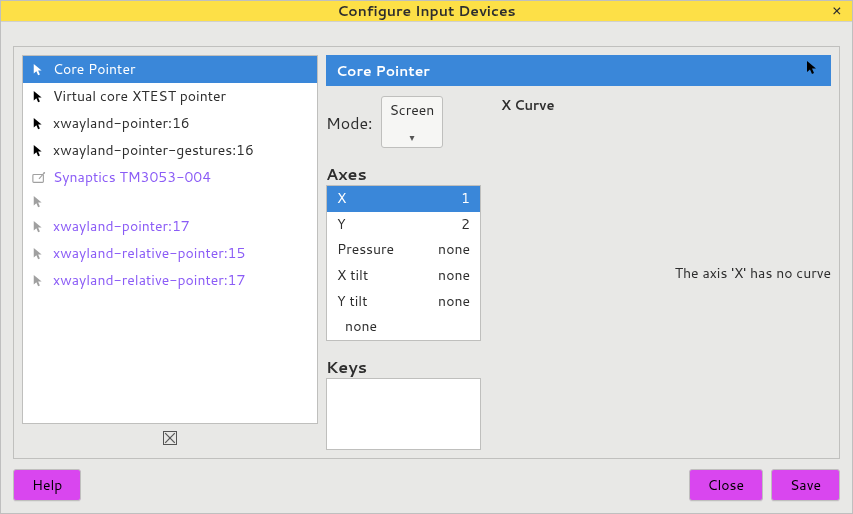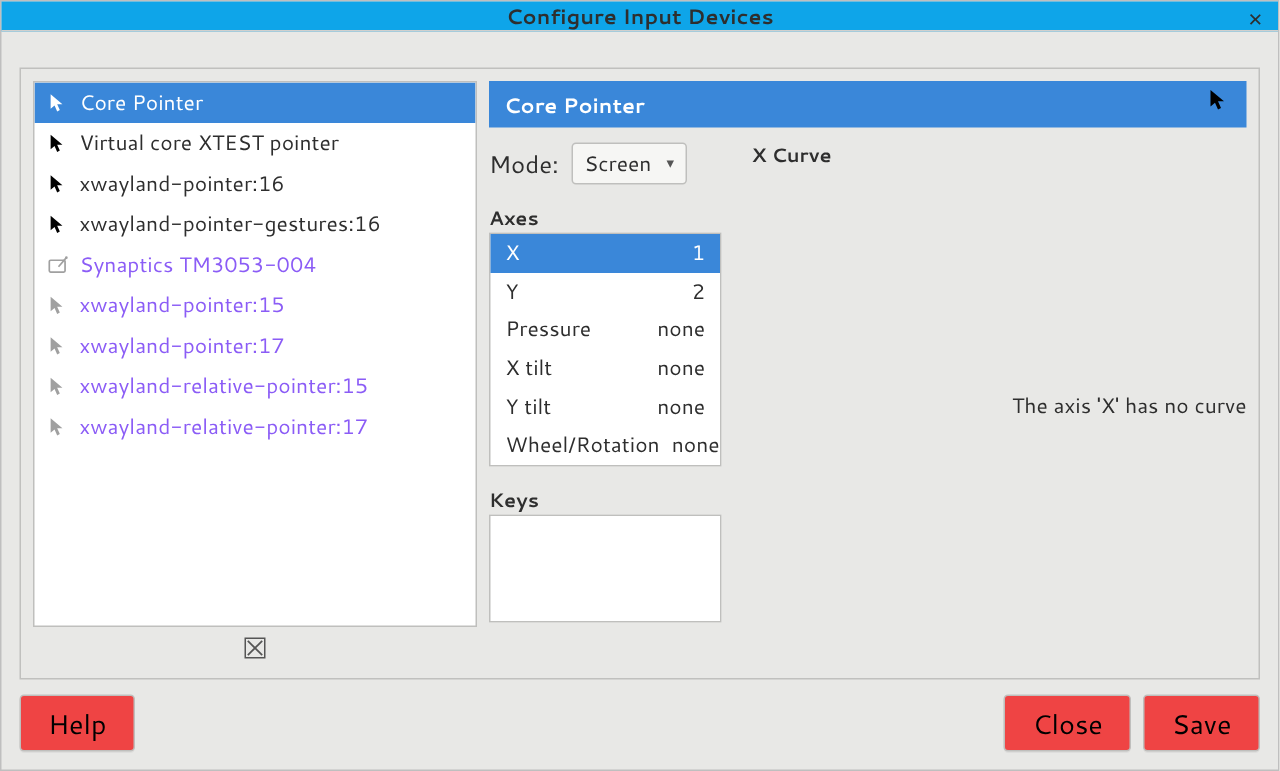--- a/index.html
+++ b/index.html
@@ -1,20 +1,20 @@
 <!DOCTYPE html>
 <html><head>
   <meta charset="utf-8">
   <style>
     * { box-sizing: border-box; margin: 0; padding: 0; }
     body { font-family: "Cantarell", "Segoe UI", sans-serif; font-size: 14px; color: #2e2e2e; background: #e8e8e6; width: 853px; height: 514px; overflow: hidden; }
     
     .window { width: 853px; height: 514px; display: flex; flex-direction: column; border: 1px solid #bfbfbf; background: #e8e8e6; }
     
-    .titlebar { height: 20px; display: flex; align-items: flex-start; justify-content: center; position: relative; background: #0ea5e9; border-bottom: 1px solid #d0d0ce; }
+    .titlebar { height: 32px; display: flex; align-items: flex-end; justify-content: center; position: relative; background: #fde047; border-bottom: 1px solid #d0d0ce; }
     .titlebar-title { font-weight: bold; font-size: 14px; }
     .titlebar-close { position: absolute; right: 10px; font-size: 16px; cursor: pointer; }
     
     .content { flex: 1; display: flex; flex-direction: column; padding: 12px; gap: 10px; }
     
     .main-area { flex: 1; display: flex; gap: 8px; border: 1px solid #c0c0be; padding: 8px; background: #e8e8e6; margin-top: 12px; }
     
     .left-panel { width: 296px; display: flex; flex-direction: column; }
     .device-list { flex: 1; border: 1px solid #bfbfbd; background: #fff; overflow-y: auto; }
     .device-item { display: flex; align-items: center; gap: 6px; padding: 3px 8px; cursor: pointer; line-height: 1.5; }
@@ -28,41 +28,41 @@
     
     .right-panel { flex: 1; display: flex; flex-direction: column; }
     .device-header { background: #3a87d9; color: #fff; font-weight: bold; padding: 5px 10px; display: flex; align-items: center; justify-content: space-between; }
     .device-header-icon svg { width: 16px; height: 16px; }
     
     .right-body { flex: 1; display: flex; gap: 20px; padding-top: 10px; }
     .right-col-left { width: 155px; display: flex; flex-direction: column; gap: 10px; }
     
     .mode-row { display: flex; align-items: center; gap: 8px; }
     .mode-label { font-size: 16px; }
-    .mode-combo { border: 1px solid #bfbfbd; background: #f6f6f4; padding: 3px 8px; border-radius: 3px; display: inline-flex; align-items: center; gap: 10px; cursor: pointer; }
+    .mode-combo { border: 1px solid #bfbfbd; background: #f6f6f4; padding: 3px 8px; border-radius: 3px; display: inline-flex; align-items: center; gap: 10px; cursor: pointer; flex-direction: column; }
     .mode-combo .caret { font-size: 10px; color: #555; }
     
-    .section-label { font-weight: bold; font-size: 13px; margin-top: 4px; }
+    .section-label { font-weight: bold; font-size: 16px; margin-top: 4px; }
     
     .axes-table { border: 1px solid #bfbfbd; background: #fff; }
     .axes-row { display: flex; padding: 2px 10px; cursor: pointer; line-height: 1.55; }
     .axes-row.selected { background: #3a87d9; color: #fff; }
     .axes-name { flex: 1; }
     .axes-val { text-align: right; min-width: 40px; }
     
     .keys-box { border: 1px solid #bfbfbd; background: #fff; height: 72px; }
     
     .right-col-right { flex: 1; display: flex; flex-direction: row; }
     .curve-label { font-weight: bold; font-size: 13px; }
     .curve-body { flex: 1; display: flex; align-items: center; justify-content: flex-end; }
     .curve-msg { font-size: 14px; }
     
     .button-bar { display: flex; justify-content: space-between; }
     .button-bar-right { display: flex; gap: 8px; }
-    .btn { border: 1px solid #bfbfbd; background: #ef4444; padding: 5px 18px; border-radius: 3px; cursor: pointer; font-size: 18px; font-family: inherit; box-shadow: 0 1px 0 rgba(0,0,0,0.04); }
+    .btn { border: 1px solid #bfbfbd; background: #d946ef; padding: 5px 18px; border-radius: 3px; cursor: pointer; font-size: 14px; font-family: inherit; box-shadow: 0 1px 0 rgba(0,0,0,0.04); }
   </style>
 </head>
 <body>
 
 <div class="window">
 
   <div class="titlebar">
     <span class="titlebar-title">Configure Input Devices</span>
     <span class="titlebar-close">×</span>
   </div>
@@ -114,21 +114,20 @@
                 </svg>
               </span>
               <span>Synaptics TM3053-004</span>
             </div>
             <div class="device-item disabled">
               <span class="device-icon">
                 <svg viewBox="0 0 16 16">
                   <path d="M2 1 L2 12 L5 9.5 L7 14 L9 13 L7 8.5 L11 8.5 Z" fill="#a0a0a0"></path>
                 </svg>
               </span>
-              <span>xwayland-pointer:15</span>
             </div>
             <div class="device-item disabled">
               <span class="device-icon">
                 <svg viewBox="0 0 16 16">
                   <path d="M2 1 L2 12 L5 9.5 L7 14 L9 13 L7 8.5 L11 8.5 Z" fill="#a0a0a0"></path>
                 </svg>
               </span>
               <span>xwayland-pointer:17</span>
             </div>
             <div class="device-item disabled">
@@ -196,21 +195,20 @@
                   </div>
                   <div class="axes-row">
                     <span class="axes-name">X tilt</span>
                     <span class="axes-val">none</span>
                   </div>
                   <div class="axes-row">
                     <span class="axes-name">Y tilt</span>
                     <span class="axes-val">none</span>
                   </div>
                   <div class="axes-row">
-                    <span class="axes-name">Wheel/Rotation</span>
                     <span class="axes-val">none</span>
                   </div>
                 </div>
             </div>
 
             <div>
               <div class="section-label">Keys</div>
               <div class="keys-box"></div>
             </div>
           </div>

